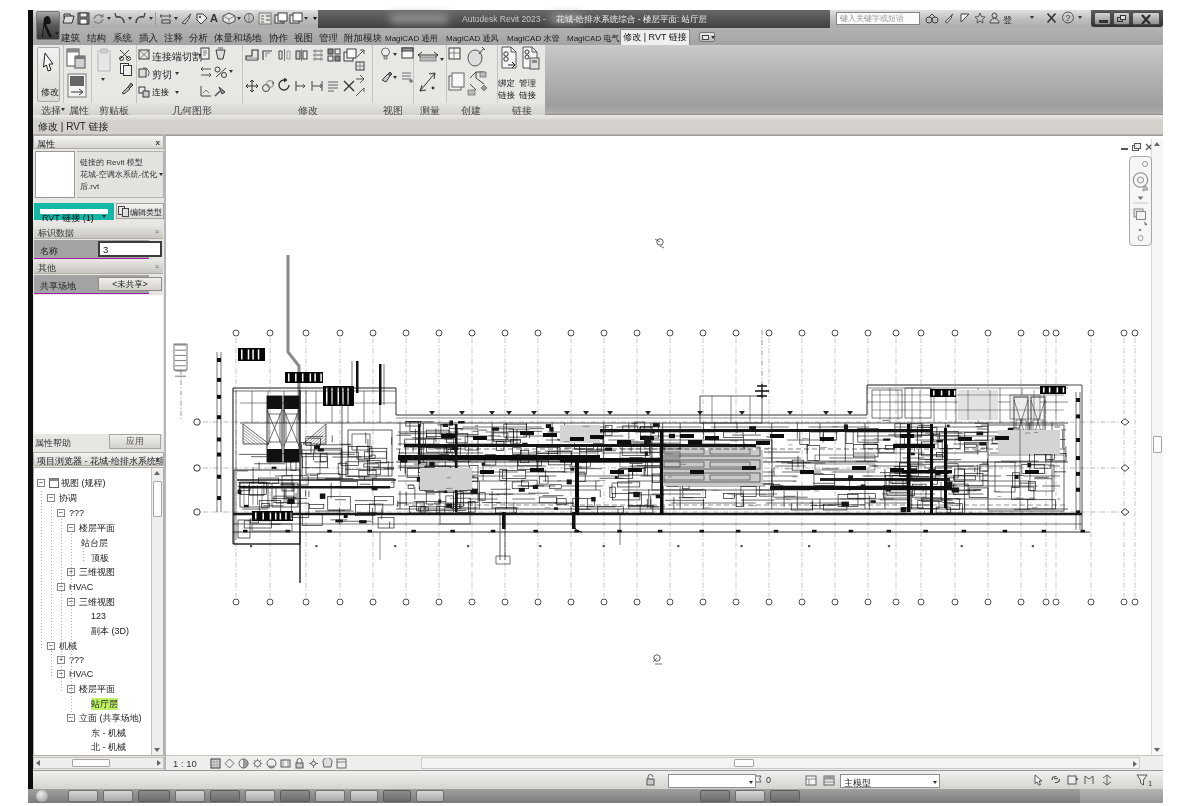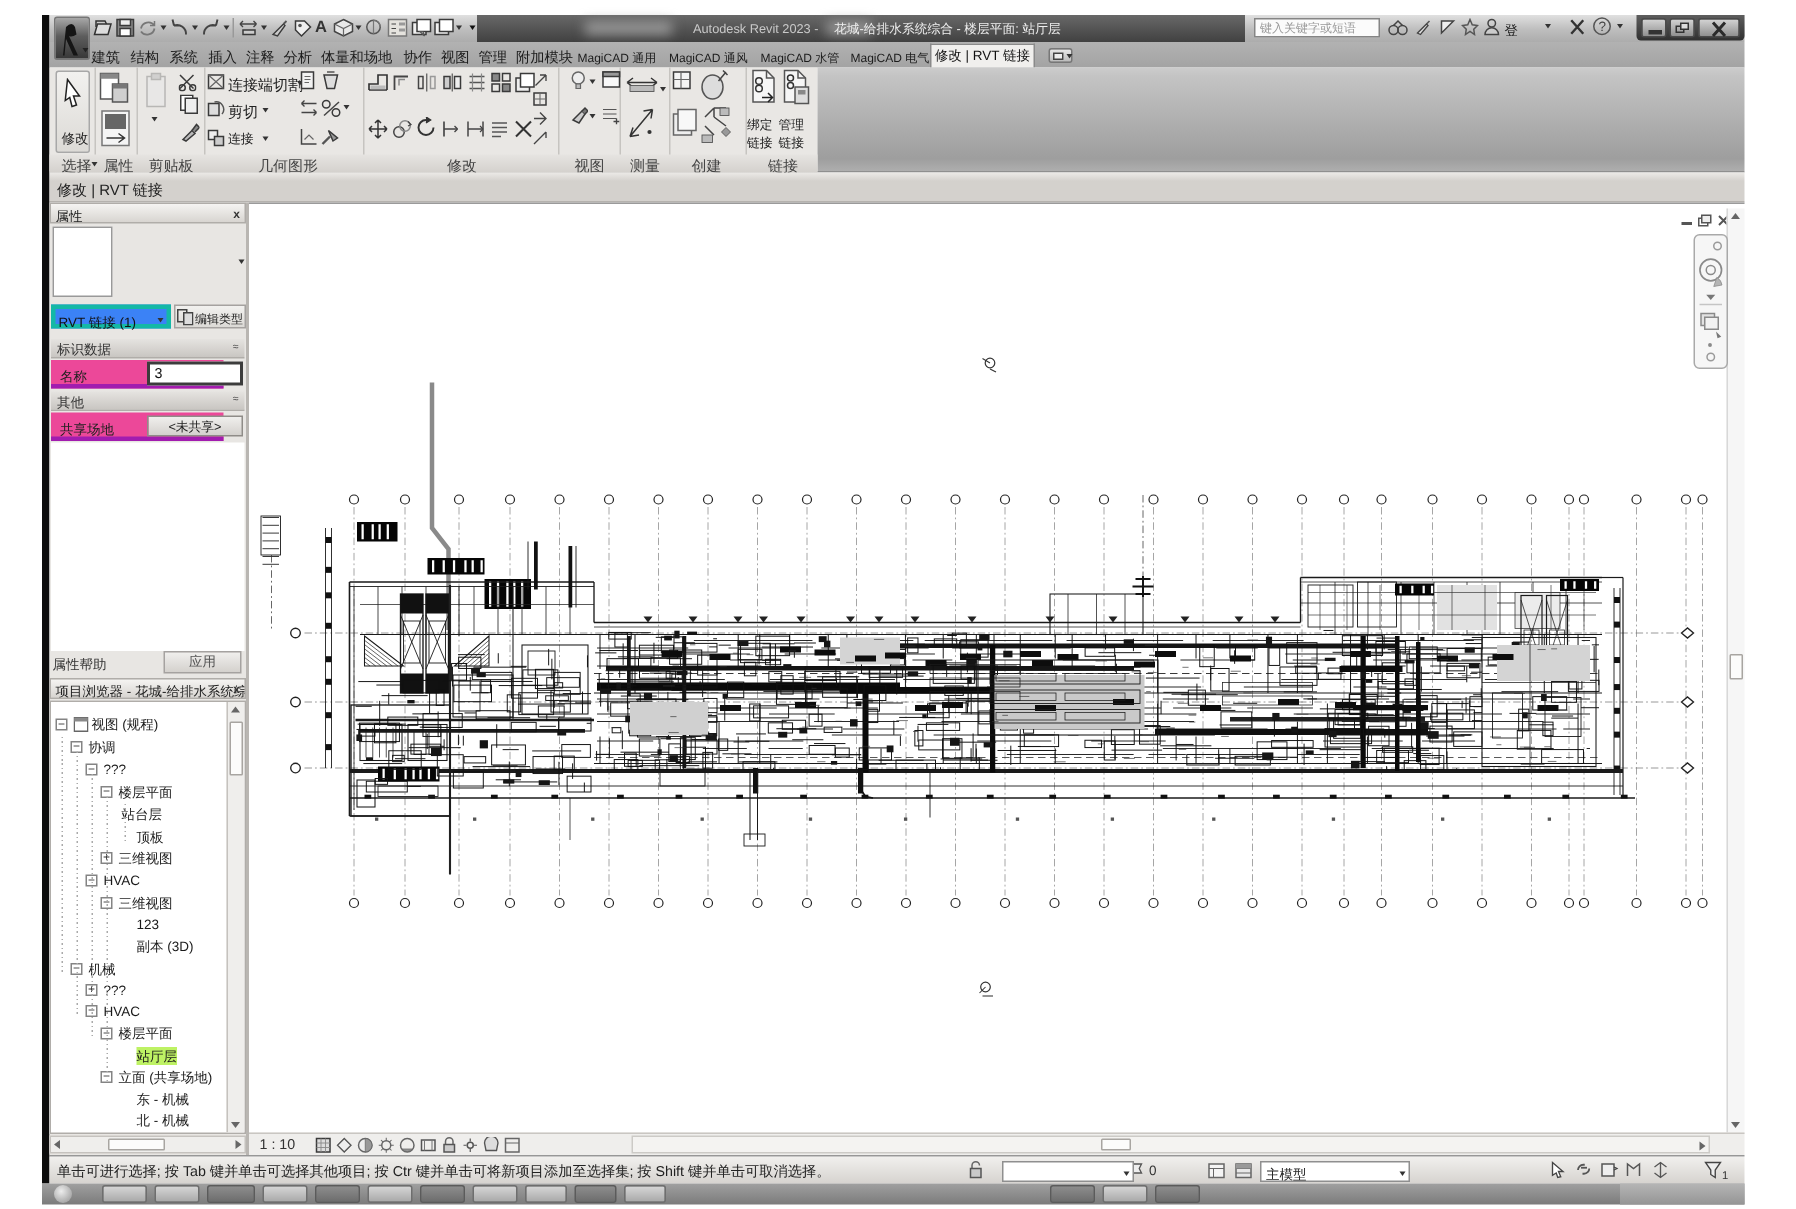--- a/index.html
+++ b/index.html
@@ -40,23 +40,23 @@
 #optbar b{position:absolute;left:5px;top:5px;font-weight:normal}
 
 #leftpanel{left:33px;top:135px;width:133px;height:635px;background:#e8e6e3;border-right:2px solid #b9b6b2}
 .phead{position:absolute;left:0;width:131px;height:14px;background:linear-gradient(180deg,#f5f4f2,#d8d5d1);border:1px solid #b0ada9;font-size:9px;color:#222;padding:2px 3px;white-space:nowrap;overflow:hidden}
 .phead .x{position:absolute;right:3px;top:2px;font-size:8px;color:#333;font-weight:bold}
 .sechead{position:absolute;left:1px;width:129px;height:13px;background:linear-gradient(180deg,#e5e3e0,#c9c6c2);border-bottom:1px solid #b0ada9;font-size:9px;color:#333;padding:1px 4px}
 .sechead .g{position:absolute;right:4px;top:2px;font-size:7px;color:#555}
 #prevthumb{position:absolute;left:2px;top:16px;width:40px;height:47px;background:#fff;border:1px solid #999}
 #prevtxt{position:absolute;left:44px;top:16px;width:87px;height:47px;background:#e4e2df;border:1px solid #b5b2ae;border-left:none;font-size:8px;color:#333;padding:5px 1px 0 3px;line-height:12px;white-space:nowrap}
 #prevdd{position:absolute;right:1px;top:38px}
-#typesel{position:absolute;left:1px;top:68px;width:80px;height:16px;background:#3b82f6;border:3px solid #14b8a6;font-size:9px;color:#111;padding:2.5px 2px}
+#typesel{position:absolute;left:1px;top:68px;width:80px;height:16px;background:#ffffff;border:6px solid #14b8a6;font-size:9px;color:#111;padding:2.5px 2px}
 #edittype{position:absolute;left:83px;top:68px;width:48px;height:16px;background:linear-gradient(180deg,#f2f1ef,#dcdad6);border:1px solid #a5a2a0;font-size:8px;color:#222;padding:3px 0 0 13px;white-space:nowrap}
-.prow{position:absolute;left:1px;width:115px;height:19px;background:#ec4899;border-bottom:3px solid #a21caf;font-size:9px;color:#222}
+.prow{position:absolute;left:1px;width:115px;height:19px;background:#a3a3a3;border-bottom:1px solid #a21caf;font-size:9px;color:#222}
 .prow .lab{position:absolute;left:6px;top:5px}
 #nameinput{position:absolute;left:64px;top:1px;width:64px;height:16px;border:2px solid #3c3c3c;background:#fff;font-size:9.5px;padding:1px 3px;color:#111;font-family:"Liberation Sans",sans-serif}
 #sharebtn{position:absolute;left:64px;top:2px;width:64px;height:14px;background:linear-gradient(180deg,#f0efed,#d4d1cd);border:1px solid #8f8c88;font-size:8.5px;text-align:center;color:#222;line-height:12px}
 #propwhite{position:absolute;left:1px;width:129px;background:#fff}
 #prophelp{position:absolute;left:2px;width:46px;height:15px;font-size:9px;color:#333;padding-top:3px}
 #applybtn{position:absolute;left:76px;width:52px;height:15px;background:linear-gradient(180deg,#f0efed,#d4d1cd);border:1px solid #a5a2a0;font-size:9px;text-align:center;color:#555;line-height:13px}
 
 #tree{position:absolute;left:0;width:131px;background:#fff;border:1px solid #b0ada9;overflow:hidden}
 .trow{position:absolute;font-size:9px;color:#1a1a1a;white-space:nowrap;height:12px;line-height:12px}
 .exp{position:absolute;width:8px;height:8px;border:1px solid #848484;background:#fff;font-size:8px;line-height:6px;text-align:center;color:#333}
@@ -1712,20 +1712,21 @@
     <span class="rtxt" style="left:519px;top:78px;font-size:8.5px">管理</span>
     <span class="rtxt" style="left:519px;top:90px;font-size:8.5px">链接</span>
 
 <div class="abs" id="optbar">
       <b>修改 | RVT 链接</b>
     </div>
 
 <div class="abs" id="leftpanel">
   <div class="phead" style="top:0">属性<span class="x">x</span></div>
   <div id="prevthumb"></div>
+  <div id="prevtxt">链接的 Revit 模型<br>花城-空调水系统-优化<br>后.rvt</div>
   <i class="dd7" id="prevdd"></i>
   <div id="typesel">RVT 链接 (1)<i class="dd7" style="right:2px;top:6px"></i></div>
   <div id="edittype"><svg style="position:absolute;left:1px;top:2px" width="11" height="11" viewBox="0 0 11 11">
           <rect x="0.5" y="0.5" width="6" height="8" fill="none" stroke="#444"></rect>
           <rect x="4.5" y="2.5" width="6" height="8" fill="#ddd" stroke="#444"></rect>
         </svg>编辑类型</div>
   <div class="sechead" style="top:91px">标识数据<span class="g">≈</span></div>
   <div class="prow" style="top:105px">
         <span class="lab">名称</span>
         <input id="nameinput" value="3" style="">
@@ -1863,21 +1864,20 @@
         <rect x="1" y="1" width="9" height="9" fill="none" stroke="#666" stroke-width="1"></rect>
         <path d="M1 4 h9" stroke="#666" stroke-width="0.8" fill="none"></path>
       </svg>
  <div id="hscroll1">
    <div class="thumb" style="left:312px;top:1px;width:20px;height:8px"></div>
    <i class="arr ar" style="right:2px;top:3px"></i>
  </div>
 </div>
 
 <div class="abs" id="statusbar">
- <span class="t">单击可进行选择; 按 Tab 键并单击可选择其他项目; 按 Ctr 键并单击可将新项目添加至选择集; 按 Shift 键并单击可取消选择。</span>
  <svg style="position:absolute;left:612px;top:3px" width="11" height="12" viewBox="0 0 11 12">
         <path d="M3 5 V3 a2.5 2.5 0 0 1 5 0" stroke="#666" stroke-width="1" fill="none"></path>
         <rect x="2" y="5" width="7" height="6" fill="#c9c9c9" stroke="#555" stroke-width="1"></rect>
       </svg>
       <span style="position:absolute;left:733px;top:4px;font-size:9px;color:#333">0</span>
       <svg style="position:absolute;left:720px;top:4px" width="10" height="11" viewBox="0 0 10 11">
         <path d="M2 10 V1 h6 l-1.5 3 L8 7 H3" stroke="#555" stroke-width="0.9" fill="#eee"></path>
       </svg>
       <svg style="position:absolute;left:772px;top:4px" width="12" height="11" viewBox="0 0 12 11">
         <rect x="1" y="1" width="10" height="9" fill="#f4f4f4" stroke="#666" stroke-width="1"></rect>

